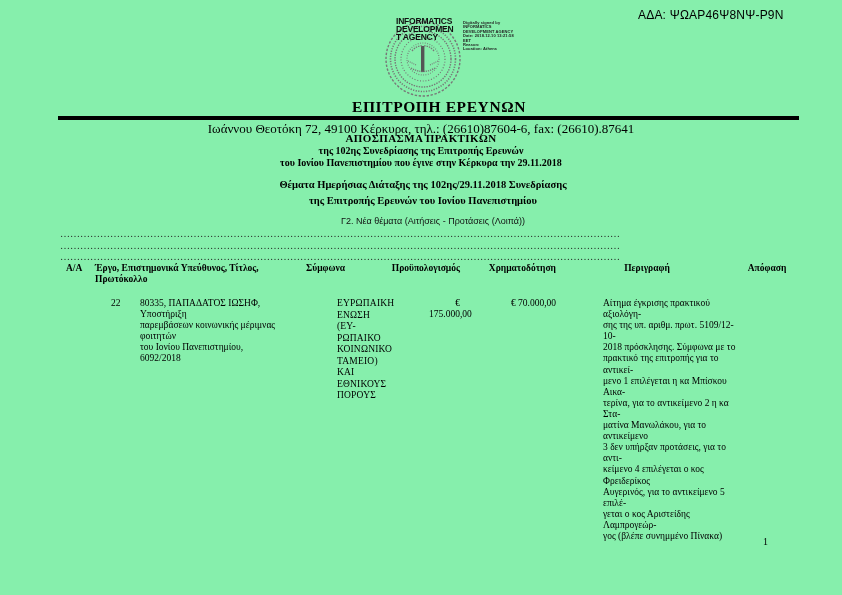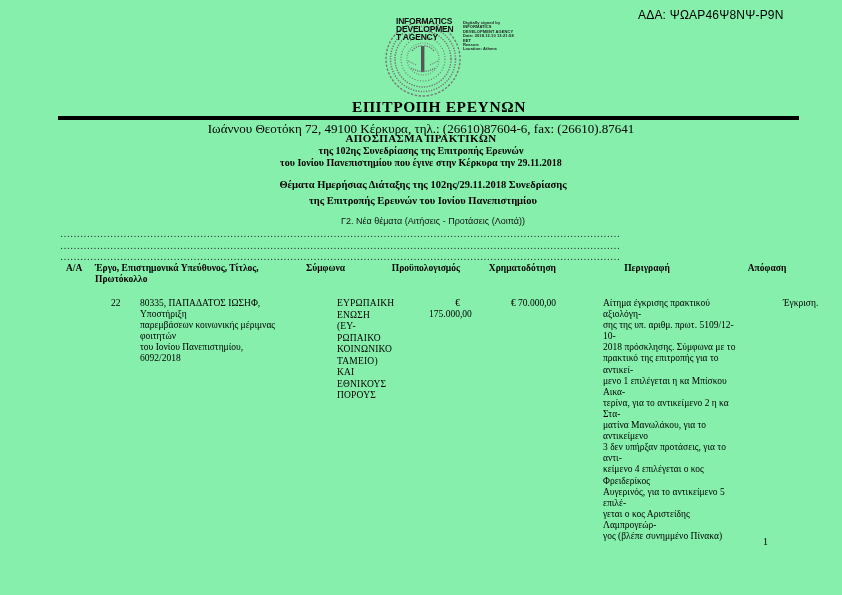--- a/index.html
+++ b/index.html
@@ -151,18 +151,17 @@
 2018 πρόσκλησης. Σύμφωνα με το
 πρακτικό της επιτροπής για το αντικεί-
 μενο 1 επιλέγεται η κα Μπίσκου Αικα-
 τερίνα, για το αντικείμενο 2 η κα Στα-
 ματίνα Μανωλάκου, για το αντικείμενο
 3 δεν υπήρξαν προτάσεις, για το αντι-
 κείμενο 4 επιλέγεται ο κος Φρειδερίκος
 Αυγερινός, για το αντικείμενο 5 επιλέ-
 γεται ο κος Αριστείδης Λαμπρογεώρ-
 γος (βλέπε συνημμένο Πίνακα)</div>
-    <div class="td">Έγκριση.</div>
   </div>
 
   <div class="page-number">1</div>
 
 </div>
 
 </body></html>

